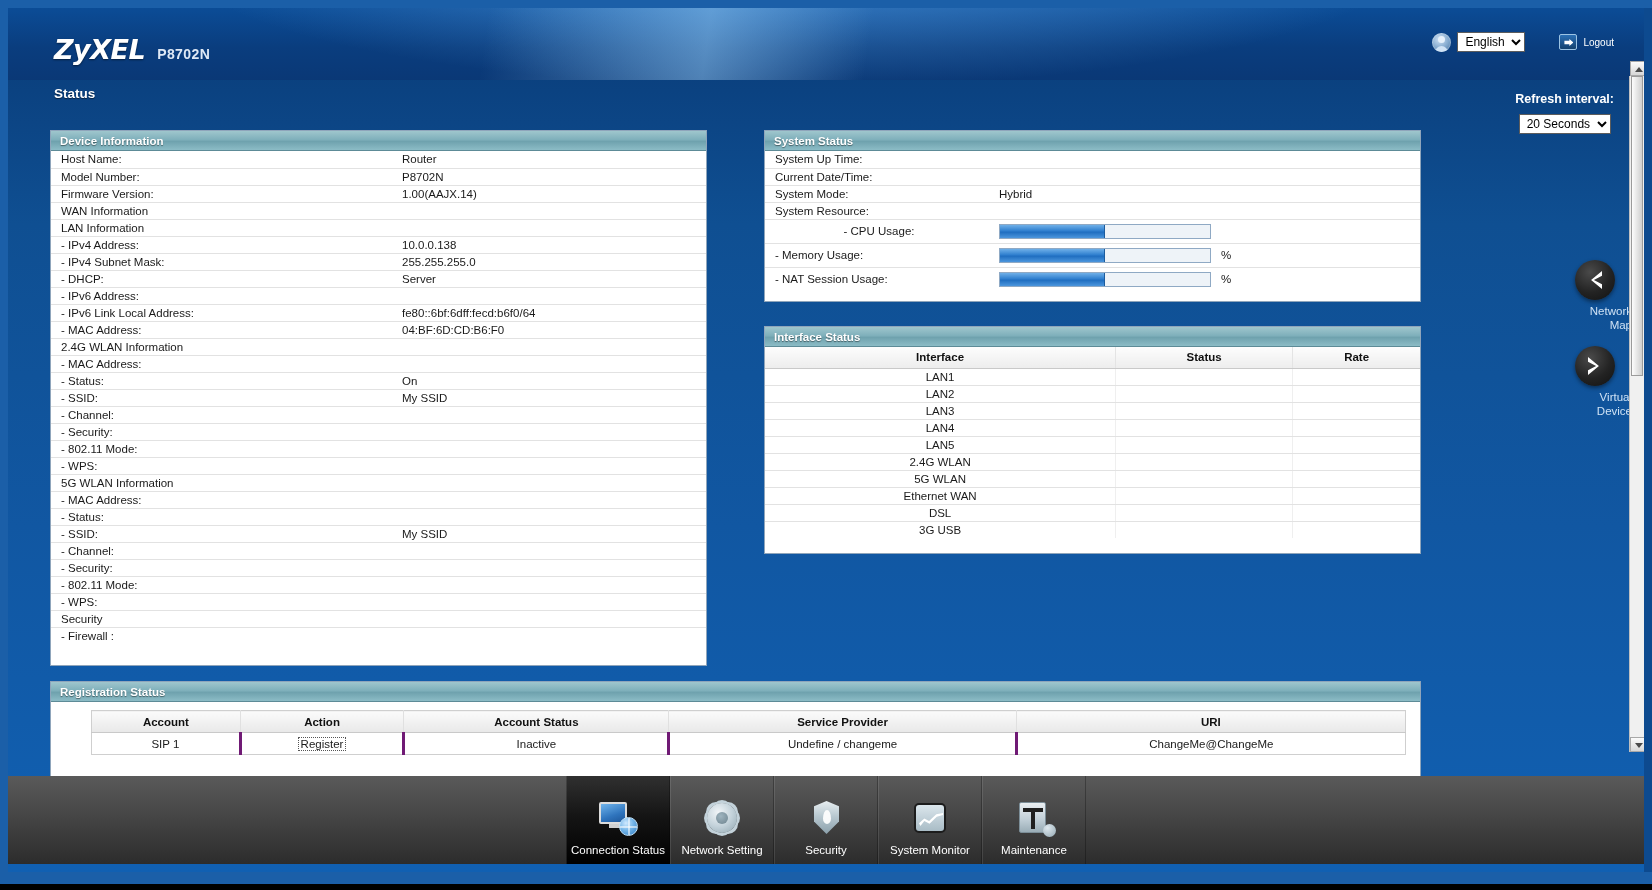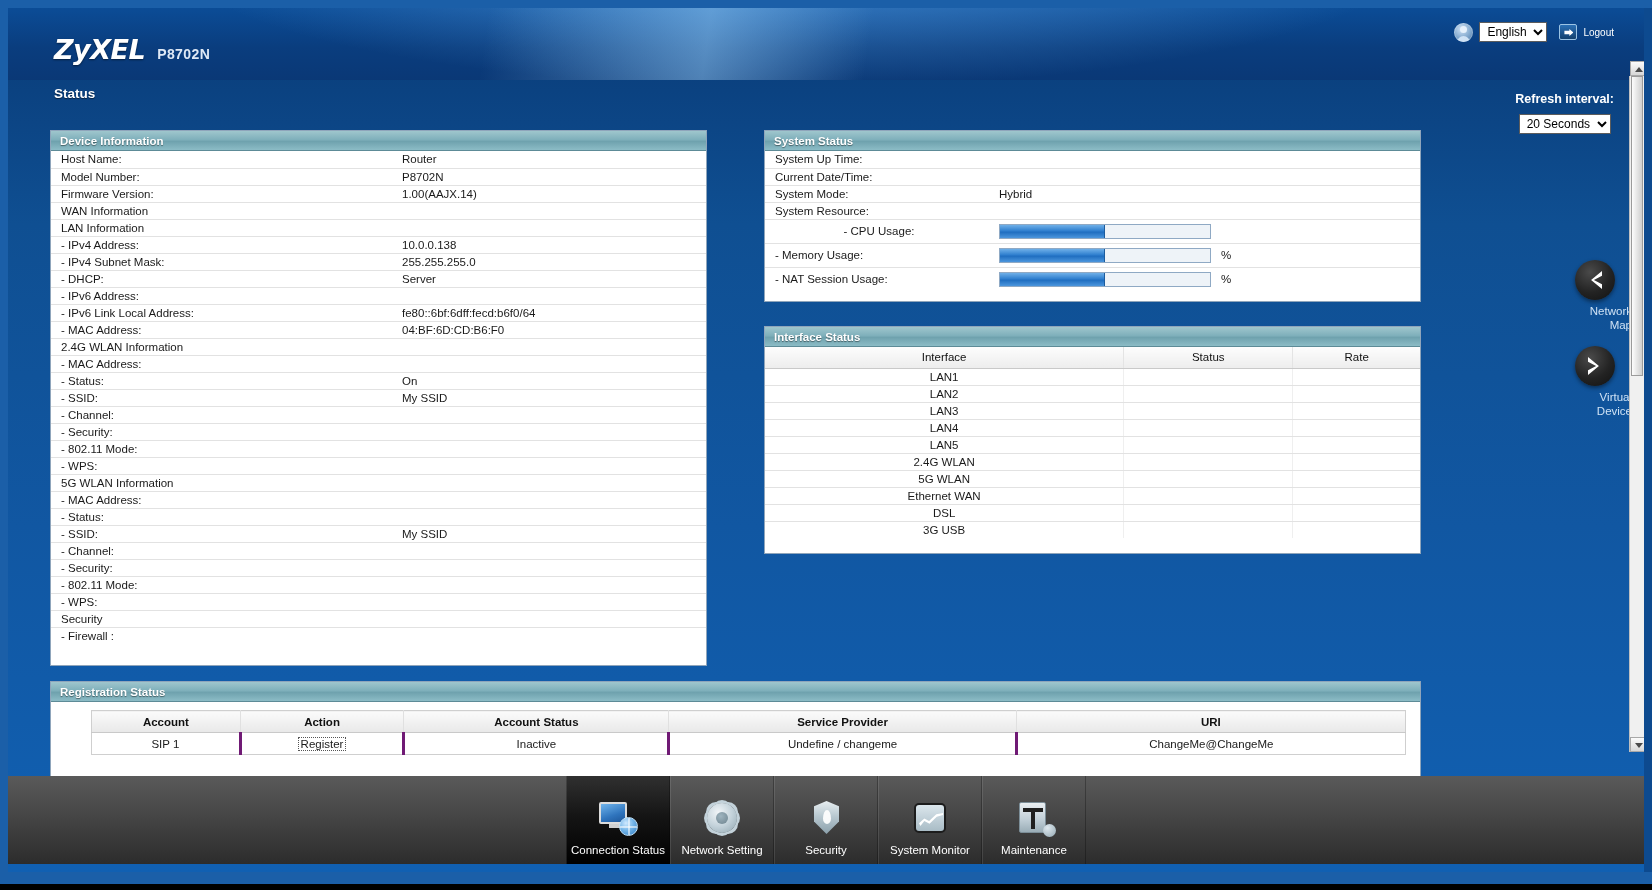--- a/index.html
+++ b/index.html
@@ -74,22 +74,22 @@
     letter-spacing: 0.4px;
   }
   .page-title {
     position: absolute; left: 46px; top: 78px;
     font-size: 13.5px; font-weight: bold; color: #ffffff;
     text-shadow: 0 1px 1px rgba(0,0,0,0.5);
   }
 
   
   .hdr-right {
-    position: absolute; right: 30px; top: 14px;
-    display: flex; align-items: center; gap: 12px; margin-left: 16px;
+    position: absolute; right: 30px; top: 24px;
+    display: flex; align-items: center; gap: 34px; margin-left: 16px;
   }
   .user-lang { display: flex; align-items: center; gap: 6px; }
   .avatar-icon {
     width: 19px; height: 19px; border-radius: 50%;
     background: radial-gradient(circle at 40% 32%, #cfe2f5 0%, #7fa6cc 55%, #3f6a99 100%);
     border: 1px solid #2a5party;
     position: relative; overflow: hidden;
     box-shadow: 0 0 0 1px rgba(255,255,255,0.25) inset;
   }
   .avatar-icon::after {
@@ -180,21 +180,21 @@
   .pct { font-size: 11.5px; color: #1a1a1a; margin-left: 10px; }
   .bar-cell { display: flex; align-items: center; }
 
   
   table.grid { width: 100%; border-collapse: collapse; }
   table.grid th {
     height: 21px;
     background: linear-gradient(180deg,#fdfdfd 0%, #ededed 100%);
     border-bottom: 1px solid #c9c9c9;
     border-right: 1px solid #e4e4e4;
-    font-size: 11.5px; font-weight: normal; color: #111;
+    font-size: 11.5px; font-weight: bold; color: #111;
   }
   table.grid th:last-child { border-right: none; }
   table.grid td {
     height: 17px;
     border-bottom: 1px solid #e2e2e2;
     border-right: 1px solid #efefef;
     font-size: 11.5px; color: #1a1a1a;
     text-align: center;
   }
   table.grid td:last-child { border-right: none; }

